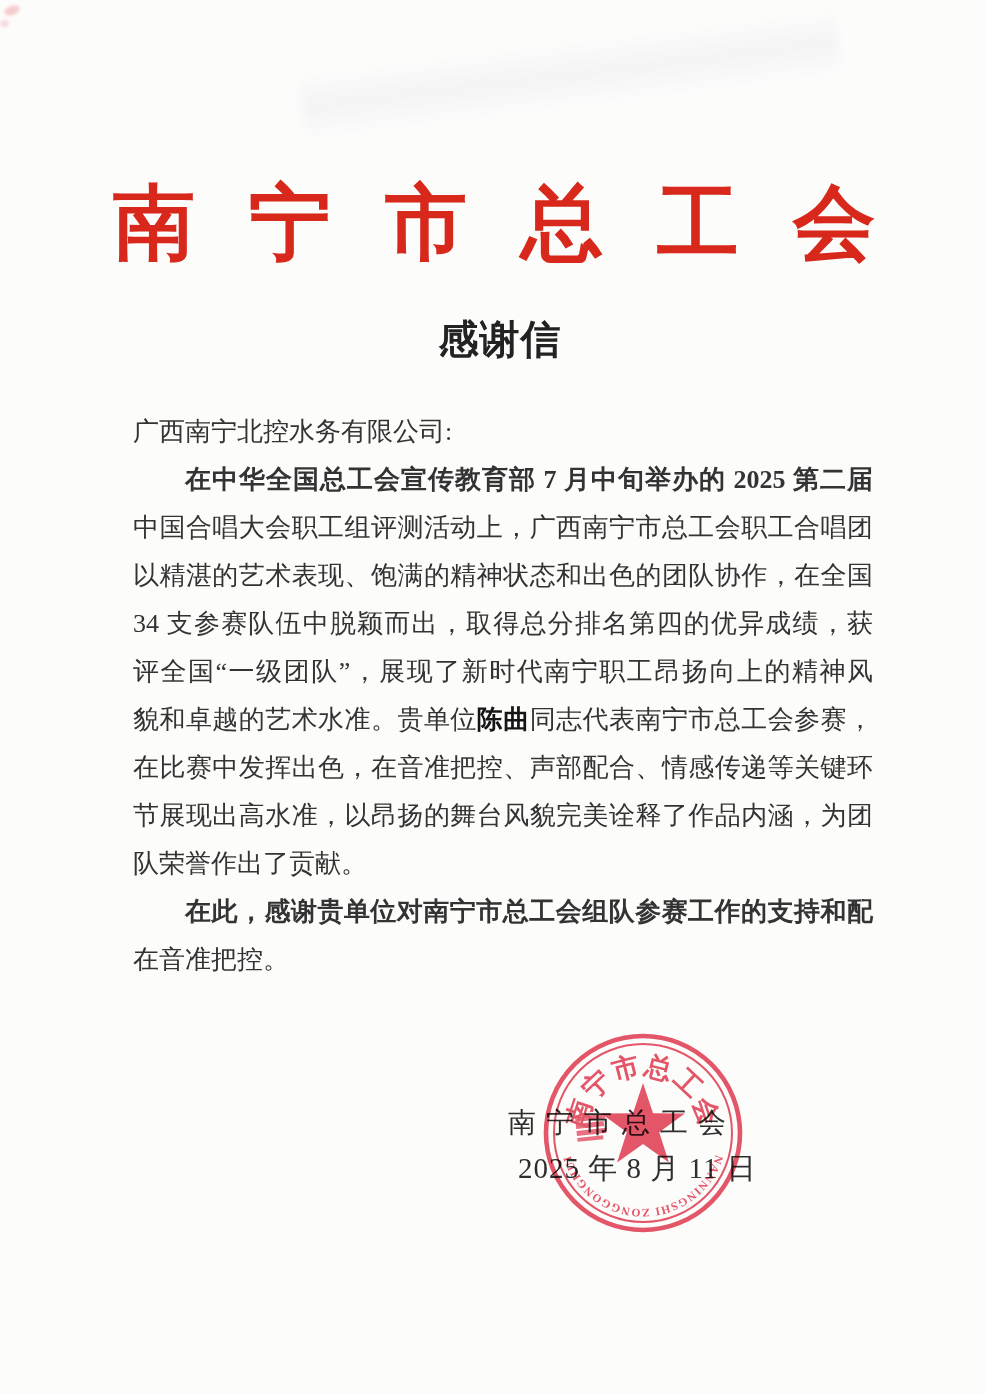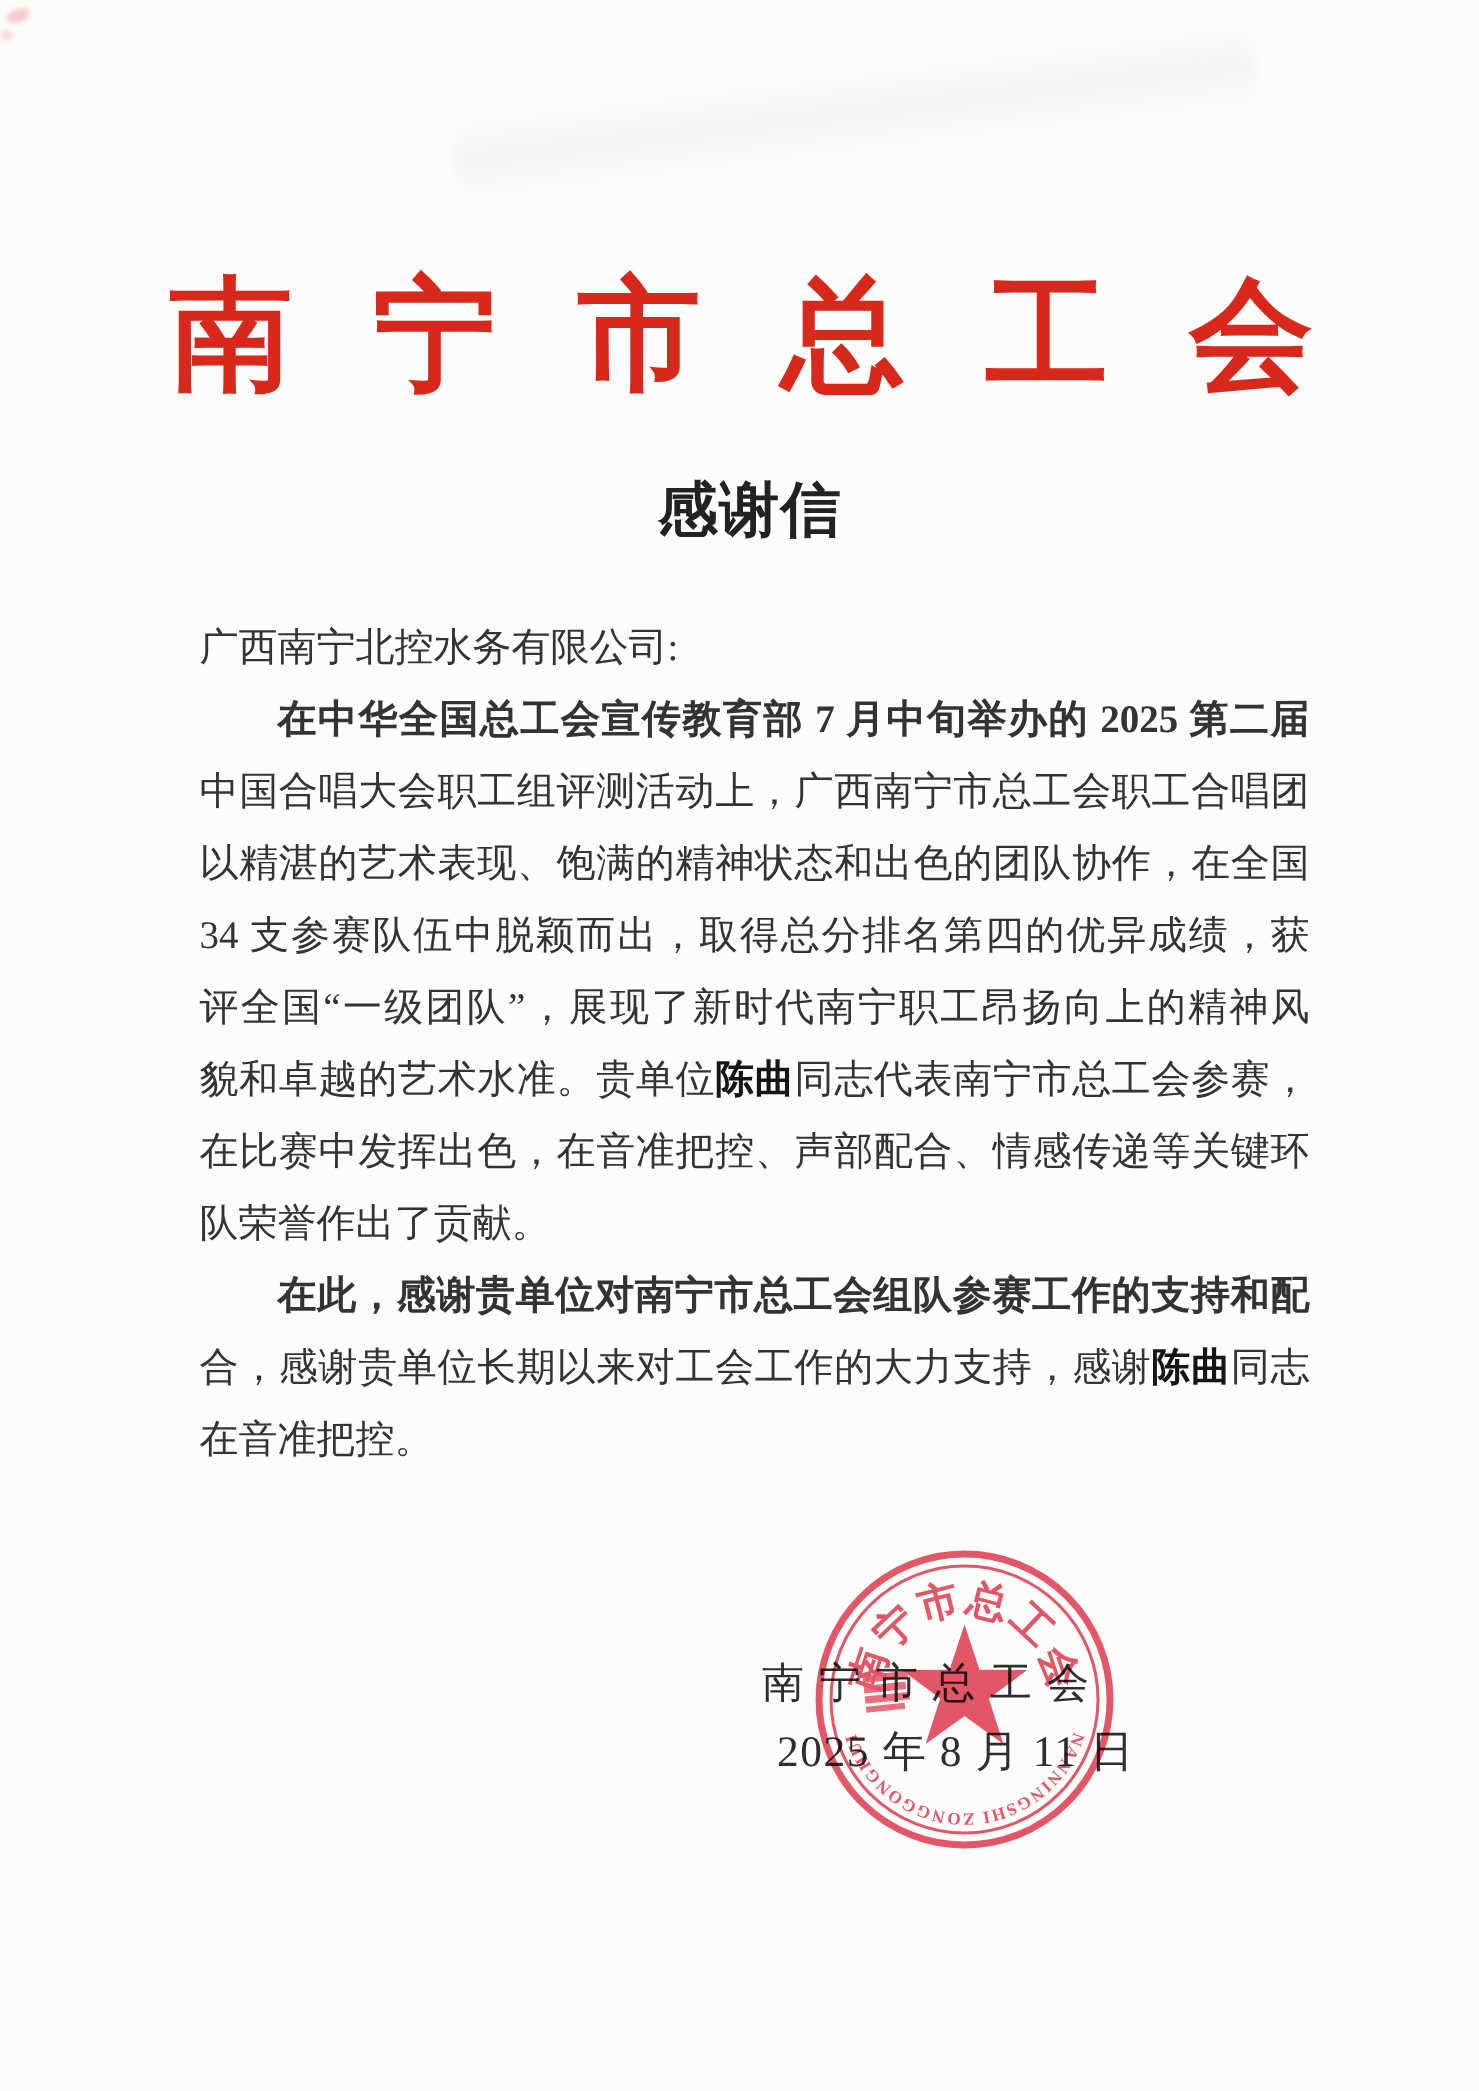--- a/index.html
+++ b/index.html
@@ -84,23 +84,23 @@
 
   <div class="body-block">
       <div class="line"><span>广西南宁北控水务有限公司:</span></div>
       <div class="line fill indent"><span>在中华全国总工会宣传教育部 7 月中旬举办的 2025 第二届</span></div>
       <div class="line fill"><span>中国合唱大会职工组评测活动上，广西南宁市总工会职工合唱团</span></div>
       <div class="line fill"><span>以精湛的艺术表现、饱满的精神状态和出色的团队协作，在全国</span></div>
       <div class="line fill"><span>34 支参赛队伍中脱颖而出，取得总分排名第四的优异成绩，获</span></div>
       <div class="line fill"><span>评全国“一级团队”，展现了新时代南宁职工昂扬向上的精神风</span></div>
       <div class="line fill"><span>貌和卓越的艺术水准。贵单位</span><span class="bd">陈曲</span><span>同志代表南宁市总工会参赛，</span></div>
       <div class="line fill"><span>在比赛中发挥出色，在音准把控、声部配合、情感传递等关键环</span></div>
+      <div class="line fill"><span>节展现出高水准，以昂扬的舞台风貌完美诠释了作品内涵，为团</span></div>
       <div class="line"><span>队荣誉作出了贡献。</span></div>
       <div class="line fill indent"><span>在此，感谢贵单位对南宁市总工会组队参赛工作的支持和配</span></div>
-      <div class="line fill"><span>合，感谢贵单位长期以来对工会工作的大力支持，感谢</span><span class="bd">陈曲</span><span>同志</span></div>
       <div class="line"><span>在音准把控。</span></div>
     </div>
 
   <div class="sig-org">南宁市总工会</div>
   <div class="sig-date">2025 年 8 月 11 日</div>
 
   <svg class="stamp" viewBox="-107 -107 214 214" xmlns="http://www.w3.org/2000/svg">
     <defs>
       <path id="arcTop" d="M -58,0 A 58,58 0 1,1 58,0 A 58,58 0 1,1 -58,0" fill="none"></path>
       <path id="arcBottom" d="M -76,0 A 76,76 0 1,1 76,0 A 76,76 0 1,1 -76,0" fill="none"></path>

